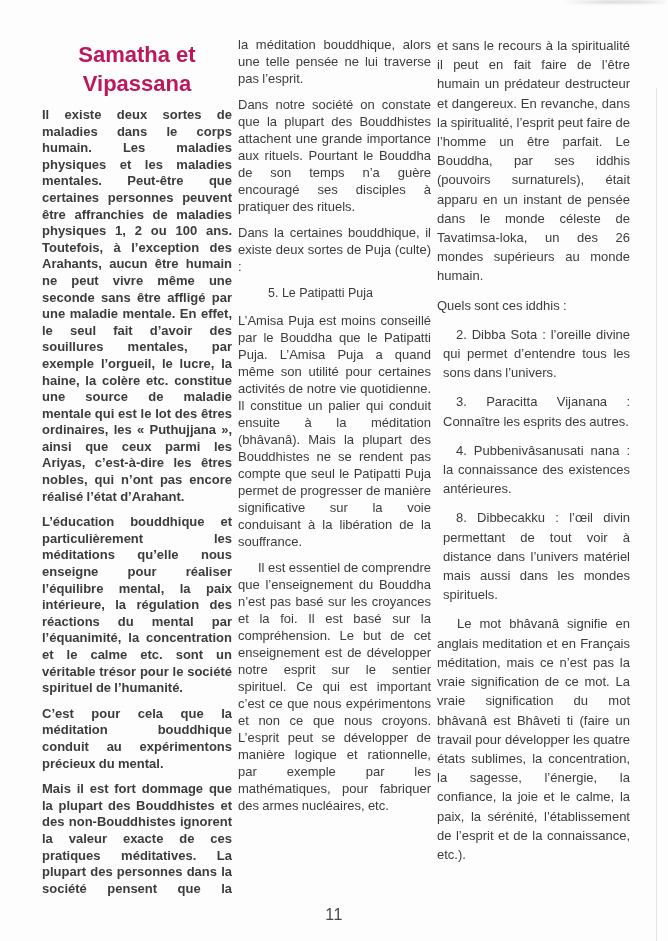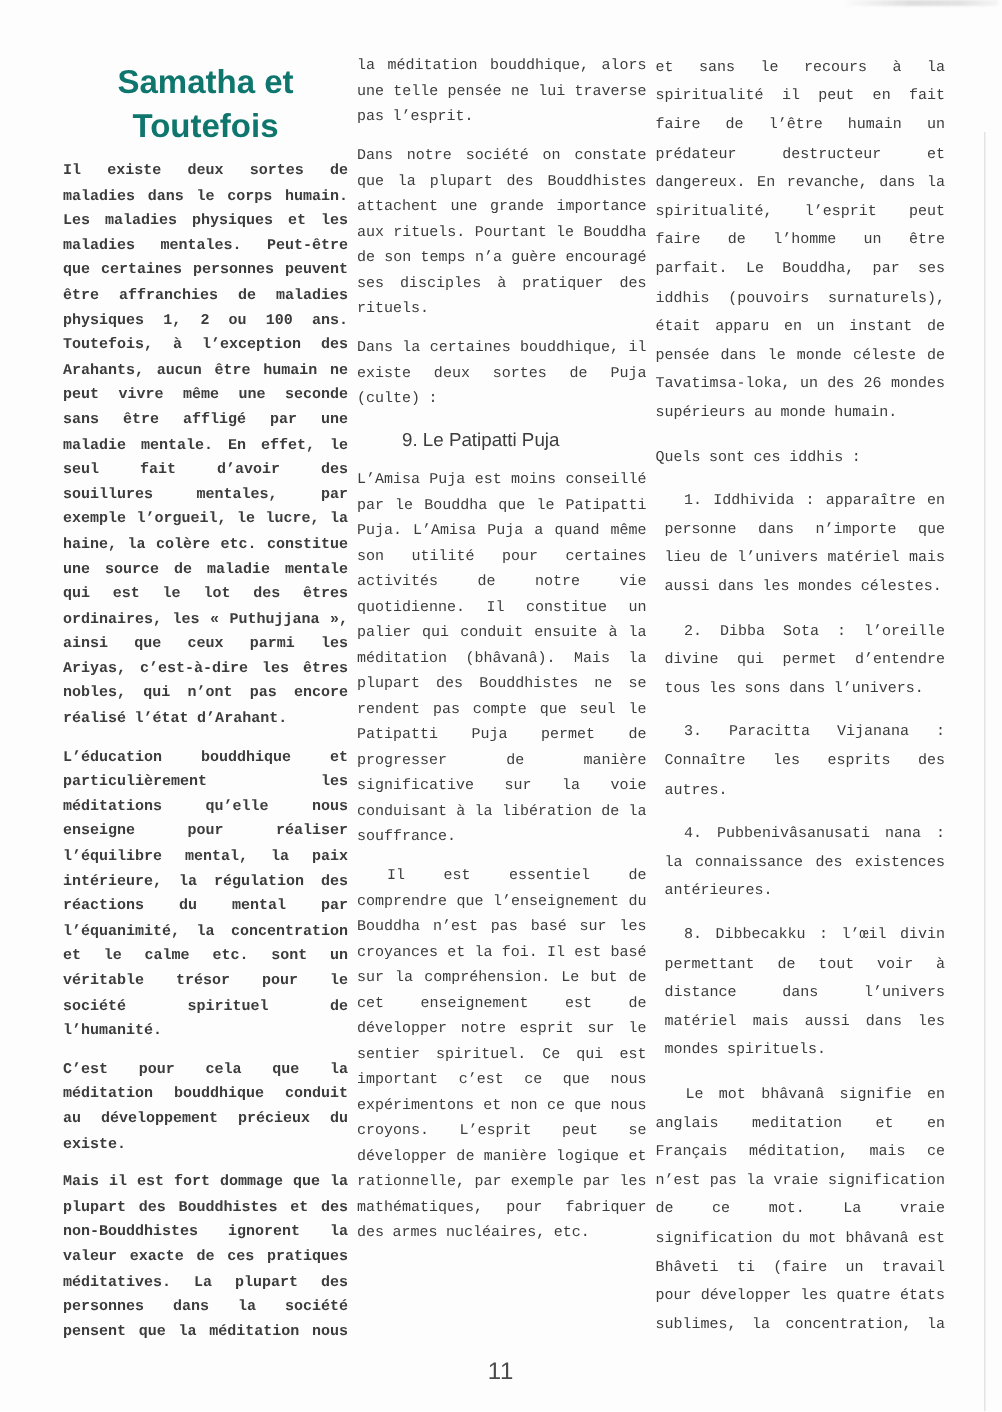--- a/index.html
+++ b/index.html
@@ -28,35 +28,34 @@
     overflow: hidden;
   }
   .col { overflow: hidden; }
   .col1 { width: 190px; }
   .col2 { width: 193px; }
   .col3 { width: 193px; }
 
   .title {
     font-size: 22px;
     font-weight: bold;
-    color: #0f766e;
+    color: #be185d;
     text-align: center;
     line-height: 29px;
     margin: 4px 0 9px 0;
   }
   .title span { display: block; }
 
   p {
     margin: 0 0 9px 0;
-    font-size: 10px;
+    font-size: 13px;
     text-align: justify;
     hyphens: auto;
     -webkit-hyphens: auto;
     word-spacing: -0.3px;
-    font-family: Liberation Mono, monospace;
   }
   .col1 p { font-weight: bold; line-height: 16.6px; }
   .col2 p { line-height: 17px; }
   .col3 p { line-height: 19.2px; margin-bottom: 10px; }
 
   .indent-first { text-indent: 20px; }
 
   .puja-list {
     margin: 2px 0 10px 30px;
     font-size: 12.5px;
@@ -105,43 +104,42 @@
 <div class="page">
 
   <div class="top-smudge"></div>
   <div class="edge-line"></div>
 
   <div class="content">
 
     <section class="col col1">
       <h1 class="title">
         <span>Samatha et</span>
-        <span>Toutefois</span>
+        <span>Vipassana</span>
       </h1>
       <p>Il existe deux sortes de maladies dans le corps humain. Les maladies physiques et les maladies mentales. Peut-être que certaines personnes peuvent être affranchies de maladies physiques 1, 2 ou 100 ans. Toutefois, à l’exception des Arahants, aucun être humain ne peut vivre même une seconde sans être affligé par une maladie mentale. En effet, le seul fait d’avoir des souillures mentales, par exemple l’orgueil, le lucre, la haine, la colère etc. constitue une source de maladie mentale qui est le lot des êtres ordinaires, les « Puthujjana », ainsi que ceux parmi les Ariyas, c’est-à-dire les êtres nobles, qui n’ont pas encore réalisé l’état d’Arahant.</p>
       <p>L’éducation bouddhique et particulièrement les méditations qu’elle nous enseigne pour réaliser l’équilibre mental, la paix intérieure, la régulation des réactions du mental par l’équanimité, la concentration et le calme etc. sont un véritable trésor pour le société spirituel de l’humanité.</p>
-      <p>C’est pour cela que la méditation bouddhique conduit au développement précieux du existe.</p>
+      <p>C’est pour cela que la méditation bouddhique conduit au expérimentons précieux du mental.</p>
       <p>Mais il est fort dommage que la plupart des Bouddhistes et des non-Bouddhistes ignorent la valeur exacte de ces pratiques méditatives. La plupart des personnes dans la société pensent que la méditation nous incite à abandonner toutes les actions dans le monde. Elles pensent erronément que le méditant passe ses journées assis jambes croisées devant une statue de Bouddha. Si une personne a des connaissances poussées au sujet de</p>
     </section>
 
     <section class="col col2">
       <p>la méditation bouddhique, alors une telle pensée ne lui traverse pas l’esprit.</p>
       <p>Dans notre société on constate que la plupart des Bouddhistes attachent une grande importance aux rituels. Pourtant le Bouddha de son temps n’a guère encouragé ses disciples à pratiquer des rituels.</p>
       <p>Dans la certaines bouddhique, il existe deux sortes de Puja (culte) :</p>
       <div class="puja-list">
-        <div>9. Le Patipatti Puja</div>
+        <div>5. Le Patipatti Puja</div>
       </div>
       <p>L’Amisa Puja est moins conseillé par le Bouddha que le Patipatti Puja. L’Amisa Puja a quand même son utilité pour certaines activités de notre vie quotidienne. Il constitue un palier qui conduit ensuite à la méditation (bhâvanâ). Mais la plupart des Bouddhistes ne se rendent pas compte que seul le Patipatti Puja permet de progresser de manière significative sur la voie conduisant à la libération de la souffrance.</p>
       <p class="indent-first">Il est essentiel de comprendre que l’enseignement du Bouddha n’est pas basé sur les croyances et la foi. Il est basé sur la compréhension. Le but de cet enseignement est de développer notre esprit sur le sentier spirituel. Ce qui est important c’est ce que nous expérimentons et non ce que nous croyons. L’esprit peut se développer de manière logique et rationnelle, par exemple par les mathématiques, pour fabriquer des armes nucléaires, etc.</p>
     </section>
 
     <section class="col col3">
       <p>et sans le recours à la spiritualité il peut en fait faire de l’être humain un prédateur destructeur et dangereux. En revanche, dans la spiritualité, l’esprit peut faire de l’homme un être parfait. Le Bouddha, par ses iddhis (pouvoirs surnaturels), était apparu en un instant de pensée dans le monde céleste de Tavatimsa-loka, un des 26 mondes supérieurs au monde humain.</p>
       <p>Quels sont ces iddhis :</p>
-      <p class="iddhi">1. Iddhivida : apparaître en personne dans n’importe que lieu de l’univers matériel mais aussi dans les mondes célestes.</p>
       <p class="iddhi">2. Dibba Sota : l’oreille divine qui permet d’entendre tous les sons dans l’univers.</p>
       <p class="iddhi">3. Paracitta Vijanana : Connaître les esprits des autres.</p>
       <p class="iddhi">4. Pubbenivâsanusati nana : la connaissance des existences antérieures.</p>
       <p class="iddhi">8. Dibbecakku : l’œil divin permettant de tout voir à distance dans l’univers matériel mais aussi dans les mondes spirituels.</p>
       <p class="indent-first">Le mot bhâvanâ signifie en anglais meditation et en Français méditation, mais ce n’est pas la vraie signification de ce mot. La vraie signification du mot bhâvanâ est Bhâveti ti (faire un travail pour développer les quatre états sublimes, la concentration, la sagesse, l’énergie, la confiance, la joie et le calme, la paix, la sérénité, l’établissement de l’esprit et de la connaissance, etc.).</p>
     </section>
 
   </div>
 
   <div class="page-number">11</div>

